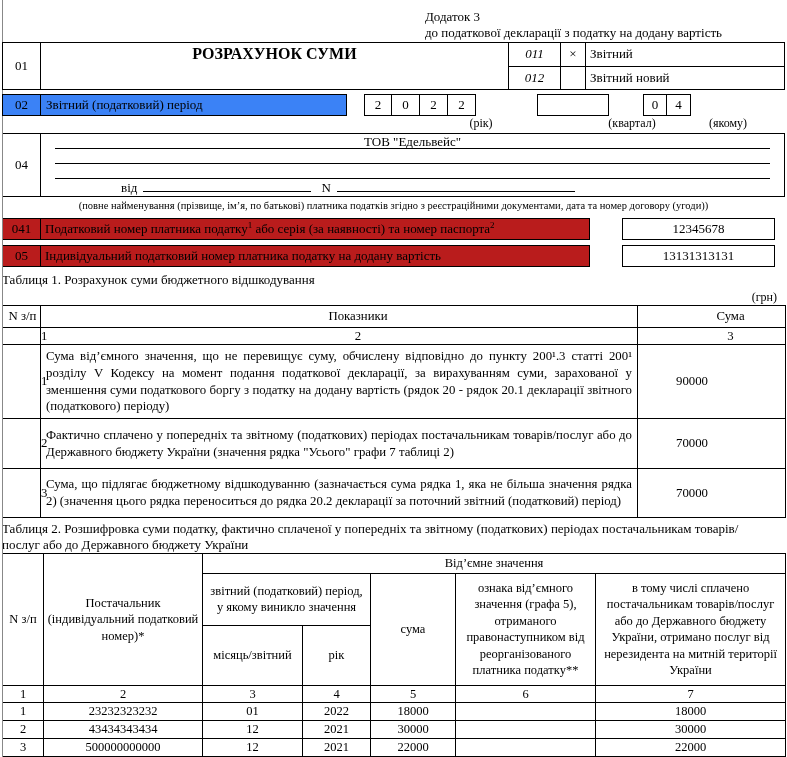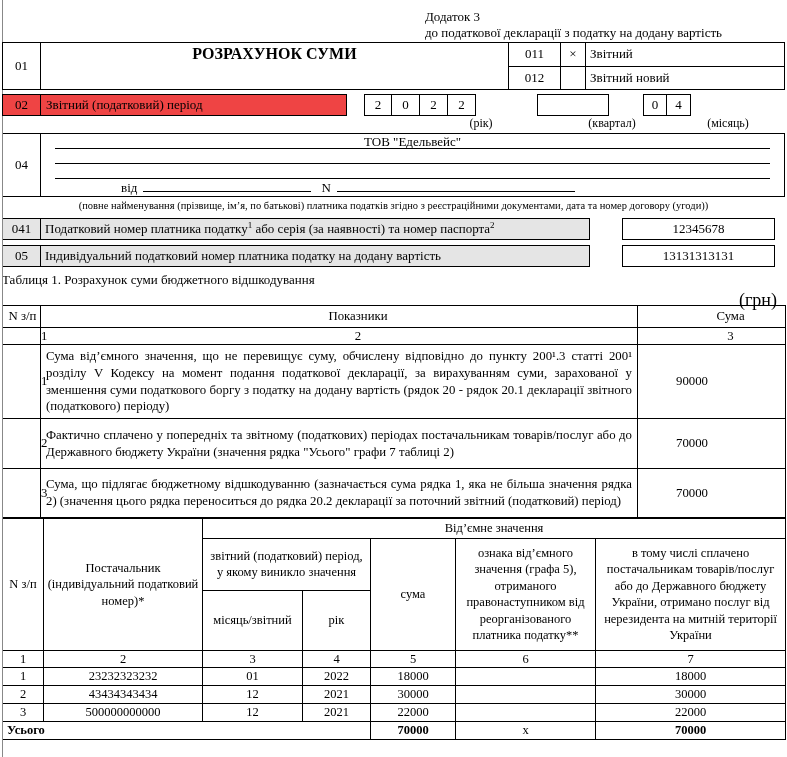--- a/index.html
+++ b/index.html
@@ -15,65 +15,65 @@
   
   .annex { margin-left:425px; padding-top:9px; line-height:16px; position:relative; }
 
   
   .r01 { display:flex; margin-left:2px; width:783px; height:48px; border:1px solid #000; margin-top:1px; position:relative; background:#fff; }
   .r01-code { width:38px; border-right:1px solid #000; }
   .r01-title { width:467px; display:flex; justify-content:center; text-align:center; font-weight:bold; font-size:16px; line-height:21px; }
   .r01-types { flex:1; border-left:1px solid #000; display:flex; flex-direction:column; }
   .rt-row { flex:1; display:flex; align-items:stretch; }
   .rt-row + .rt-row { border-top:1px solid #000; }
-  .rt-code { width:52px; border-right:1px solid #000; }
+  .rt-code { width:52px; border-right:1px solid #000;font-style:italic; }
   .rt-mark { width:25px; border-right:1px solid #000; }
   .rt-label { flex:1; padding-left:4px; display:flex; align-items:center; }
 
   
   .r02 { display:flex; margin-left:2px; margin-top:4px; height:22px; position:relative; }
-  .r02-main { display:flex; width:345px; border:1px solid #000; background:#ef4444; }
+  .r02-main { display:flex; width:345px; border:1px solid #000; background:#3b82f6; }
   .r02-code { width:38px; border-right:1px solid #000; }
   .r02-label { padding-left:5px; display:flex; align-items:center; }
   .dg { display:flex; background:#fff; }
   .dg-year { margin-left:17px; }
   .dg-month { margin-left:34px; }
   .digit { width:28px; border:1px solid #000; border-left:none; text-align:center; line-height:20px; background:#fff; }
   .digit:first-child { border-left:1px solid #000; }
   .digit.m { width:24px; }
   .qbox { margin-left:61px; width:72px; border:1px solid #000; background:#fff; }
   .r02-caps { position:relative; height:15px; font-size:12px; }
   .cap-rik { position:absolute; left:425px; width:112px; text-align:center; }
-  .cap-kv  { position:absolute; left:576px; width:72px; text-align:center; }
+  .cap-kv  { position:absolute; left:596px; width:72px; text-align:center; }
   .cap-mis { position:absolute; left:704px; width:48px; text-align:center; }
 
   
   .r04 { display:flex; margin-left:2px; width:783px; height:64px; border:1px solid #000; margin-top:2px; background:#fff; }
   .r04-code { width:38px; border-right:1px solid #000; }
   .r04-label { width:100px; border-right:1px solid #000; }
   .r04-content { flex:1; padding:0 14px; }
   .uline { border-bottom:1px solid #000; height:15px; line-height:15px; text-align:center; }
   .vidrow { margin-top:1px; padding-left:66px; height:16px; line-height:15px; }
   .uinline { display:inline-block; border-bottom:1px solid #000; height:12px; }
   .u1 { width:168px; margin-left:6px; }
   .u2 { width:238px; margin-left:6px; }
   .nlbl { margin-left:10px; }
   .fnote { text-align:center; font-size:10.5px; margin-top:3px; height:13px; }
 
   
   .crow { display:flex; margin-left:2px; margin-top:5px; height:22px; }
-  .crow-main { display:flex; border:1px solid #000; width:588px; background:#e5e5e5; }
+  .crow-main { display:flex; border:1px solid #000; width:588px; background:#b91c1c; }
   .crow-code { width:38px; border-right:1px solid #000; }
   .crow-label { flex:1; padding-left:4px; display:flex; align-items:center; }
   .crow-val { margin-left:32px; width:153px; border:1px solid #000; background:#fff; }
   .sup { vertical-align:super; font-size:9px; line-height:0; }
 
   
   .t1cap { margin-left:2px; margin-top:5px; height:16px; }
-  .grn { text-align:right; padding-right:10px; font-size:18px; height:15px; margin-top:2px;margin-left:19px; }
+  .grn { text-align:right; padding-right:10px; font-size:12px; height:15px; margin-top:2px;margin-left:19px; }
   table.t1 { border-collapse:collapse; margin-left:2px; width:783px; table-layout:fixed; background:#fff; }
   .t1 td { border:1px solid #000; vertical-align:middle; font-size:12.8px;padding-left:38px; }
   .t1 tr.hdr td { height:22px; text-align:center; }
   .t1 td.numh { text-align:left; padding-left:2px; }
   .t1 tr.nums td { height:17px; text-align:center; }
   .t1 td.rown { text-align:center; }
   .t1 td.txt { text-align:justify; padding:2px 5px; line-height:16.8px; }
   .t1 td.sumv { }
   .t1 tr.r1 { height:74px; } .t1 tr.r2 { height:50px; } .t1 tr.r3 { height:49px; }
 
@@ -133,21 +133,21 @@
     </div>
     <div class="qbox"></div>
     <div class="dg dg-month">
       <div class="digit m">0</div>
       <div class="digit m">4</div>
     </div>
   </div>
   <div class="r02-caps">
     <span class="cap-rik">(рік)</span>
     <span class="cap-kv">(квартал)</span>
-    <span class="cap-mis">(місяць)</span>
+    <span class="cap-mis">(якому)</span>
   </div>
 
   <div class="r04">
     <div class="r04-code cc">04</div>
     <div class="r04-content">
       <div class="uline">ТОВ "Едельвейс"</div>
       <div class="uline"></div>
       <div class="uline"></div>
       <div class="vidrow">
         <span>від</span><span class="uinline u1"></span><span class="nlbl">N</span><span class="uinline u2"></span>
@@ -204,20 +204,21 @@
       <td class="sumv">70000</td>
     </tr>
     <tr class="r3">
       <td class="rown">3</td>
       <td class="txt">Сума, що підлягає бюджетному відшкодуванню (зазначається сума рядка 1, яка не більша значення рядка 2) (значення цього рядка переноситься до рядка 20.2  декларації за поточний звітний (податковий) період)</td>
       <td class="sumv">70000</td>
     </tr>
   </tbody>
     </table>
 
+  <div class="t2cap">Таблиця 2. Розшифровка суми податку, фактично сплаченої у попередніх та звітному (податкових) періодах постачальникам товарів/послуг або до Державного бюджету України</div>
   <table class="t2">
     <colgroup>
       <col style="width:41px">
         <col style="width:159px">
         <col style="width:100px">
         <col style="width:68px">
       <col style="width:85px">
         <col style="width:140px">
         <col style="width:190px">
     </colgroup>

